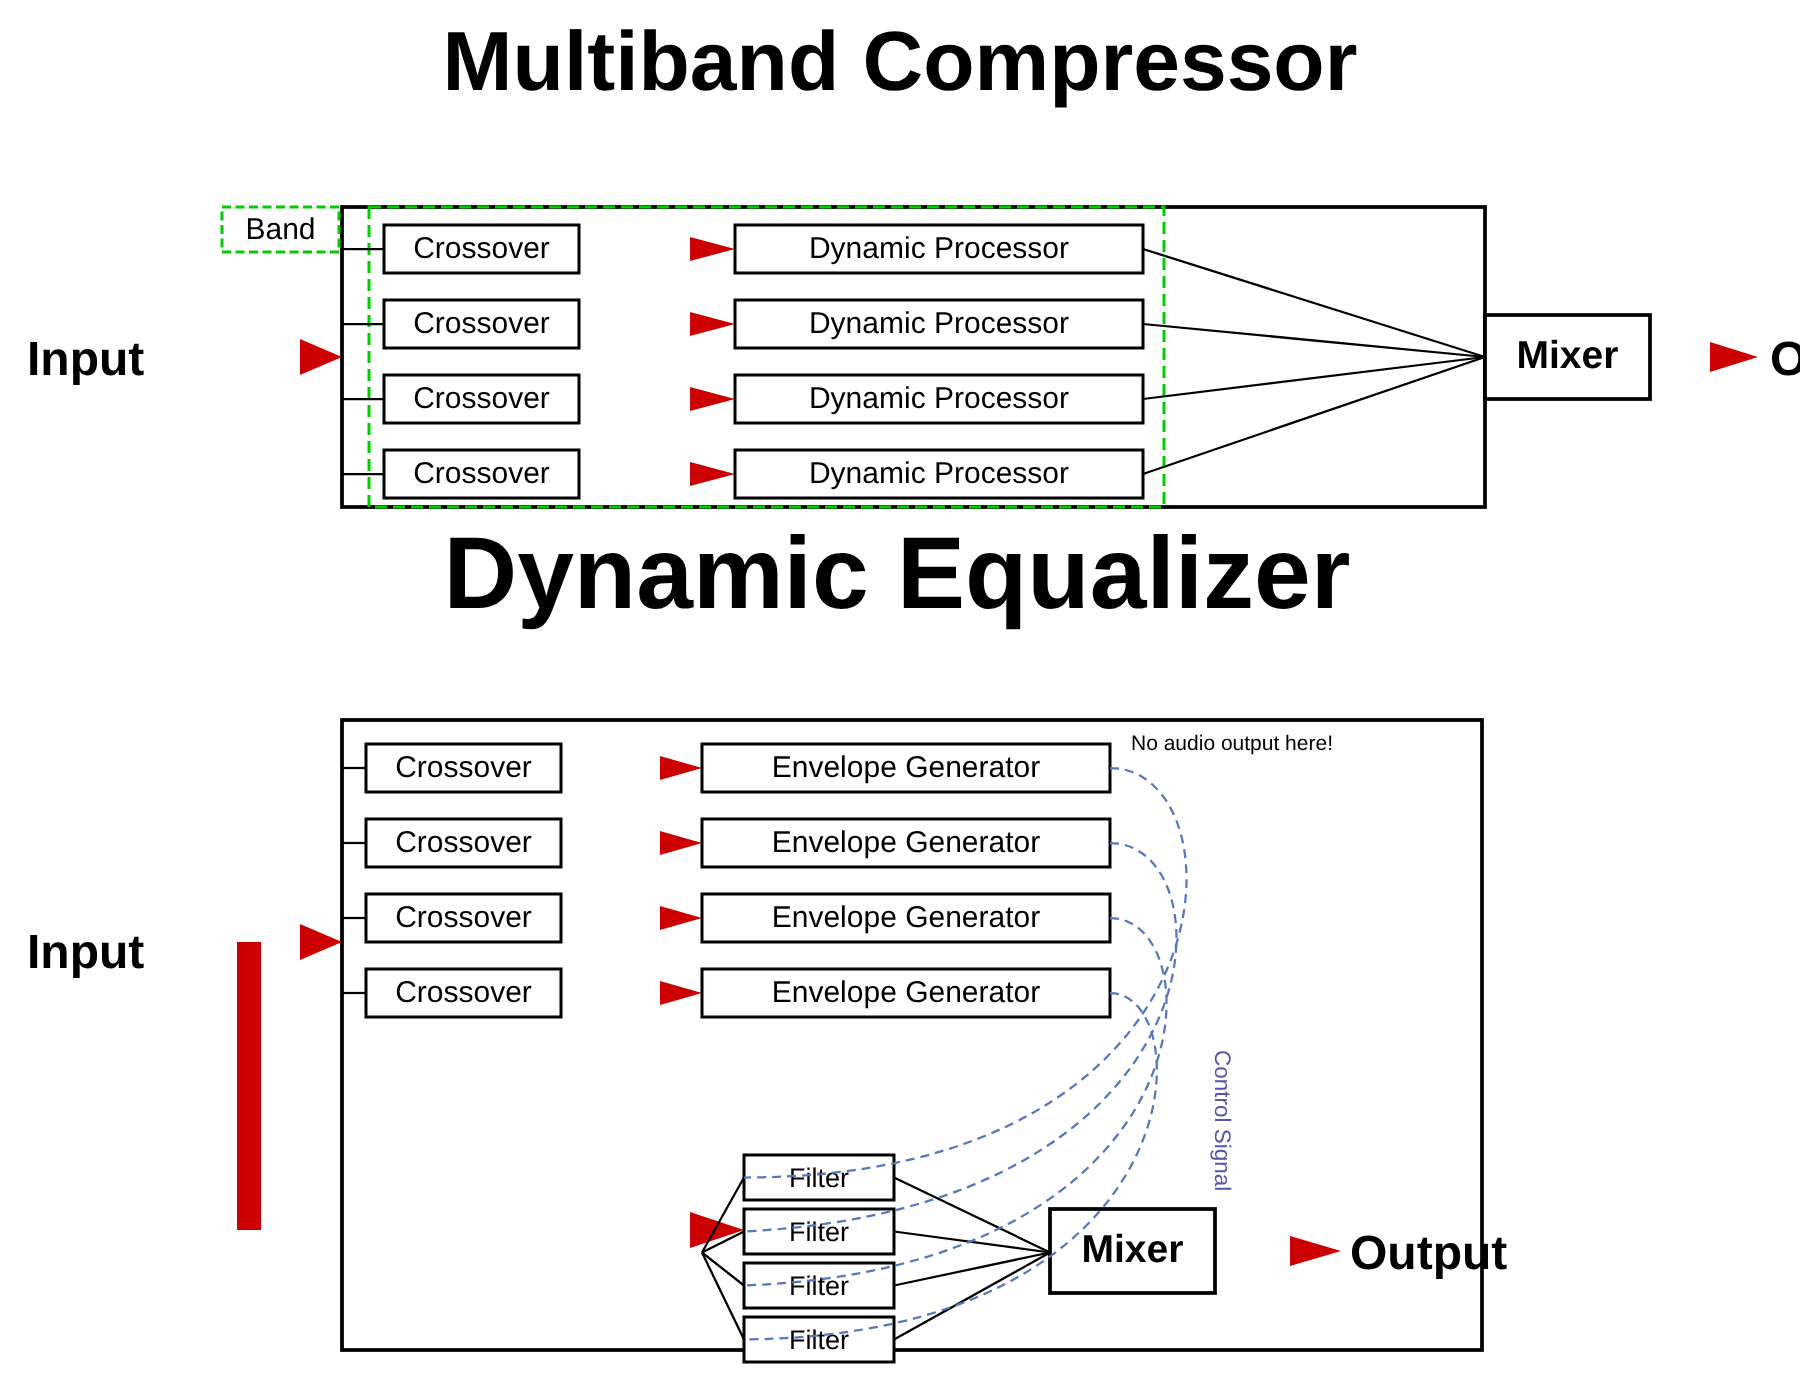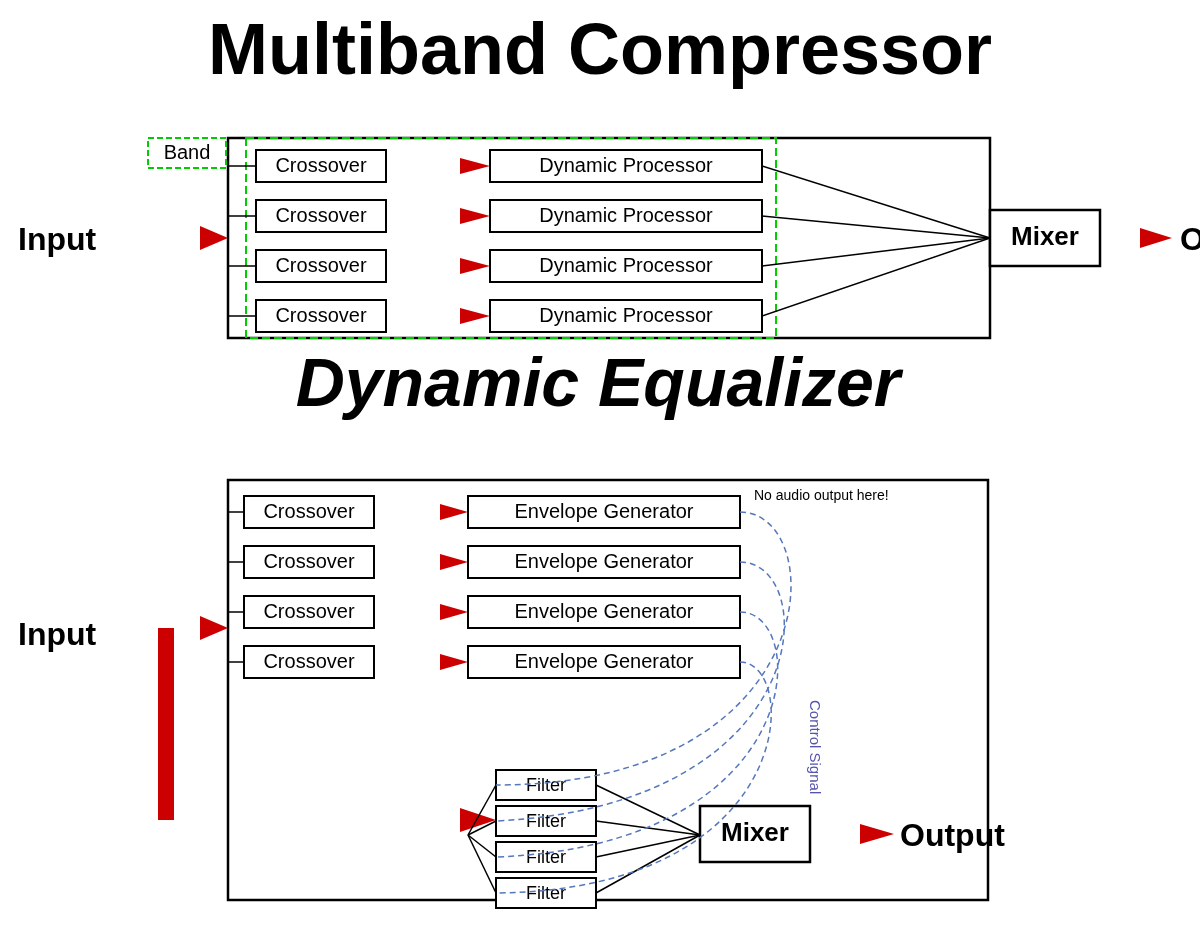--- a/index.html
+++ b/index.html
@@ -7,21 +7,21 @@
       width: 1200px;
       height: 926px;
       background: #fff;
       font-family: Arial, sans-serif;
       overflow: hidden;
       position: relative;
     }
 
     .main-title {
       text-align: center;
-      font-size: 72px;
+      font-size: 56px;
       font-weight: bold;
       color: #000;
       padding-top: 10px;
       line-height: 1.1;
     }
 
     .section-title {
       text-align: center;
       font-size: 68px;
       font-weight: bold;
@@ -94,21 +94,21 @@
   <line x1="762" y1="156" x2="990" y2="128" stroke="#000" stroke-width="1.5"></line>
   <line x1="762" y1="206" x2="990" y2="128" stroke="#000" stroke-width="1.5"></line>
 
   <rect x="990" y="100" width="110" height="56" fill="#fff" stroke="#000" stroke-width="2.5"></rect>
   <text x="1045" y="135" text-anchor="middle" font-size="26" font-family="Arial" font-weight="bold">Mixer</text>
 
   <polygon points="1100,128 1140,128 1140,118 1172,128 1140,138 1140,128" fill="#cc0000"></polygon>
   <text x="1180" y="140" font-size="32" font-family="Arial" font-weight="bold">Output</text>
 </svg>
 
-<div class="section-title" style="position:absolute; top:345px; left:0; right:4px;font-style:italic;">Dynamic Equalizer</div>
+<div class="section-title" style="position:absolute; top:345px; left:0; right:4px;">Dynamic Equalizer</div>
 
 <svg class="svg-overlay" style="height:476px; top:450px;" viewBox="0 0 1200 476">
 
   <rect x="228" y="30" width="760" height="420" fill="none" stroke="#000" stroke-width="2.5"></rect>
 
   <text x="18" y="195" font-size="32" font-family="Arial" font-weight="bold">Input</text>
 
   <polygon points="112,178 200,178 200,166 228,178 200,190 200,178" fill="#cc0000"></polygon>
 
   <line x1="166" y1="178" x2="166" y2="370" stroke="#cc0000" stroke-width="16"></line>

